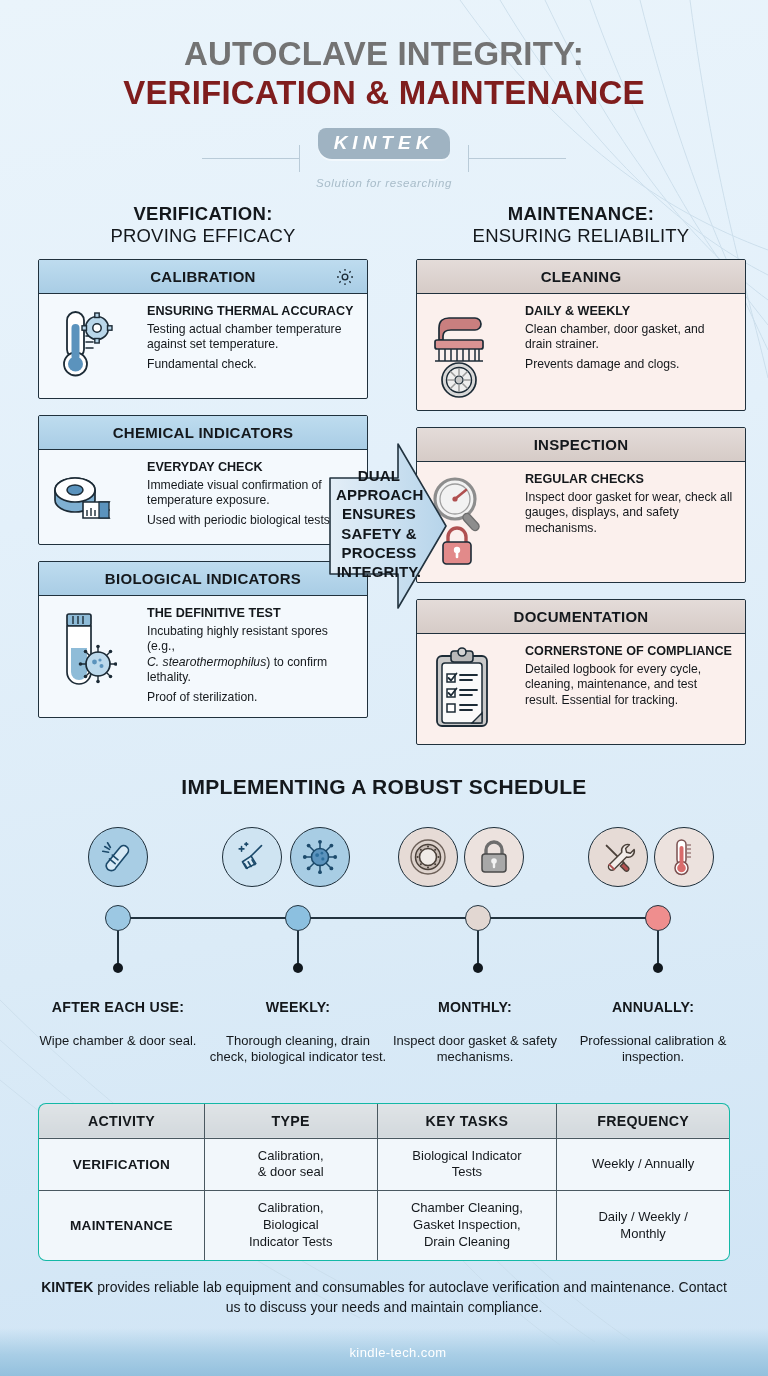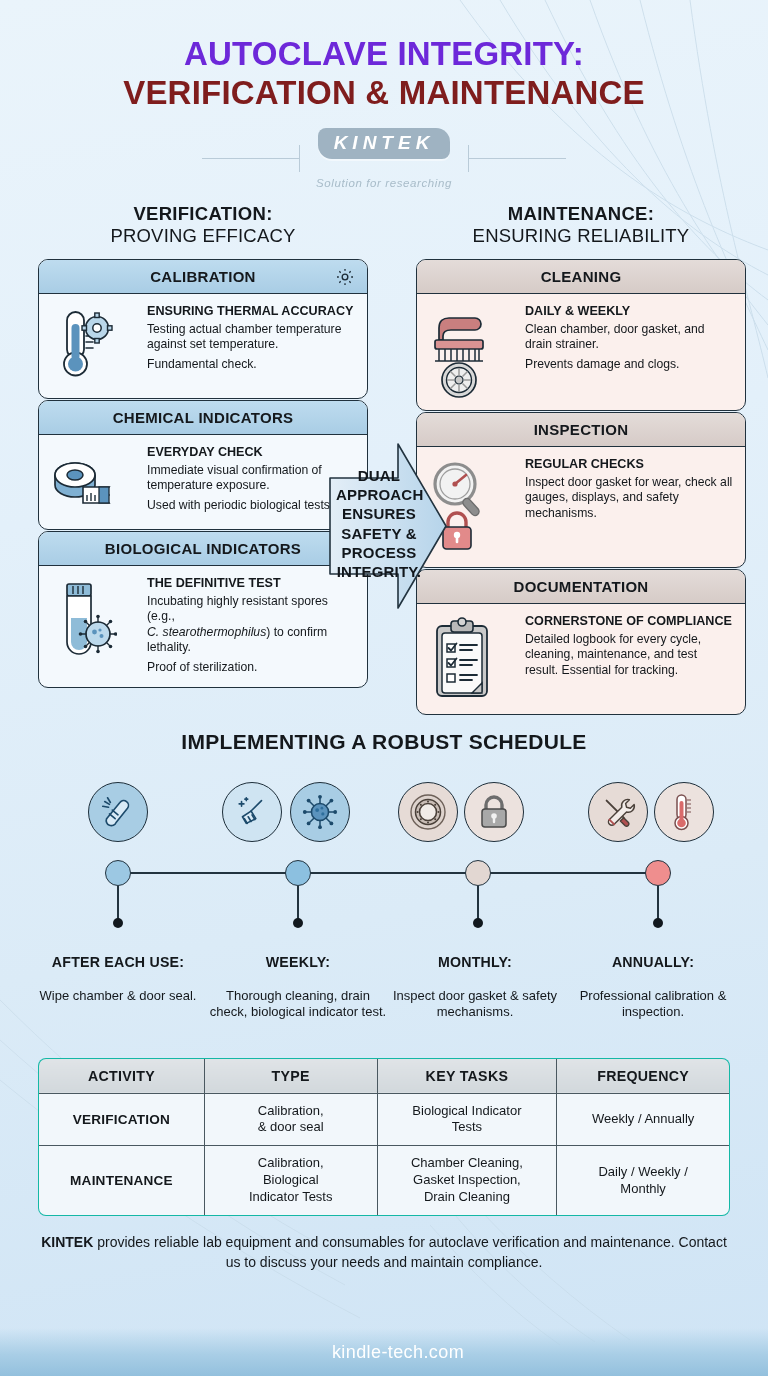--- a/index.html
+++ b/index.html
@@ -11,21 +11,21 @@
     position: relative;
     overflow: hidden;
   }
   .bg-lines { position: absolute; inset: 0; width: 768px; height: 1376px; pointer-events: none; z-index: 0; }
   .page { position: relative; z-index: 1; width: 768px; height: 1376px; }
 
   
   .header { padding-top: 36px; text-align: center; }
   .title-1 {
     font-size: 33px; font-weight: bold; letter-spacing: 0.2px;
-    color: #6d28d9; line-height: 1.12;
+    color: #737373; line-height: 1.12;
   }
   .title-2 {
     font-size: 33px; font-weight: bold; letter-spacing: 0.2px;
     color: #7f1d1d; line-height: 1.12; margin-top: 2px;
   }
   .logo-row {
     margin-top: 16px; display: flex; align-items: center; justify-content: center; gap: 16px;
   }
   .logo-rule { width: 98px; height: 1px; background: #b9cbd8; position: relative; }
   .logo-rule::after {
@@ -50,22 +50,22 @@
   .cols { display: flex; padding: 14px 18px 0 18px; gap: 0; }
   .col { width: 330px; }
   .col.left { margin-left: 20px; }
   .col.right { margin-left: 48px; }
   .col-head { text-align: center; line-height: 1.18; margin-bottom: 12px; }
   .col-head .l1 { font-size: 18.5px; font-weight: bold; letter-spacing: 0.3px; }
   .col-head .l2 { font-size: 18.5px; font-weight: normal; letter-spacing: 0.2px; }
 
   
   .card {
-    border: 1.4px solid #20313d; border-radius: 10px; overflow: hidden;
-    margin-bottom: 1px; background: #f4f9fd;
+    border: 1.4px solid #20313d; border-radius: 2px; overflow: hidden;
+    margin-bottom: 16px; background: #f4f9fd;
   }
   .card.maint { background: #fbf0ed; }
   .card-head {
     height: 34px; display: flex; align-items: center; justify-content: center;
     position: relative; border-bottom: 1.3px solid #20313d;
     font-size: 15px; font-weight: bold; letter-spacing: 0.3px;
   }
   .card.verif .card-head { background: linear-gradient(180deg,#bedcef 0%, #a9cde5 100%); }
   .card.maint .card-head { background: linear-gradient(180deg,#e4dcd9 0%, #d6cbc7 100%); }
   .card-head .head-icon { position: absolute; right: 12px; top: 7px; }
@@ -119,21 +119,21 @@
 
   
   .foot { text-align: center; padding: 16px 34px 0 34px; }
   .foot p { font-size: 14px; line-height: 1.45; }
   .foot b { font-weight: bold; }
   .foot-bar {
     position: absolute; left: 0; right: 0; bottom: 0; height: 48px;
     background: linear-gradient(180deg, rgba(168,205,228,0.0) 0%, #a9cee6 55%, #93c0dd 100%);
     display: flex; align-items: center; justify-content: center;
   }
-  .foot-bar span { color: #ffffff; font-size: 18px; letter-spacing: 0.4px; margin-left: 28px; }
+  .foot-bar span { color: #ffffff; font-size: 13px; letter-spacing: 0.4px; margin-left: 28px; }
 </style>
 </head>
 <body>
 
 <svg class="bg-lines" viewBox="0 0 768 1376">
   <g fill="none" stroke="#b9d0e0" stroke-width="1" opacity="0.55">
     <path d="M460,0 C560,140 660,210 768,250"></path>
     <path d="M500,0 C590,150 680,230 768,275"></path>
     <path d="M545,0 C620,160 700,250 768,300"></path>
     <path d="M590,0 C650,170 720,265 768,325"></path>

